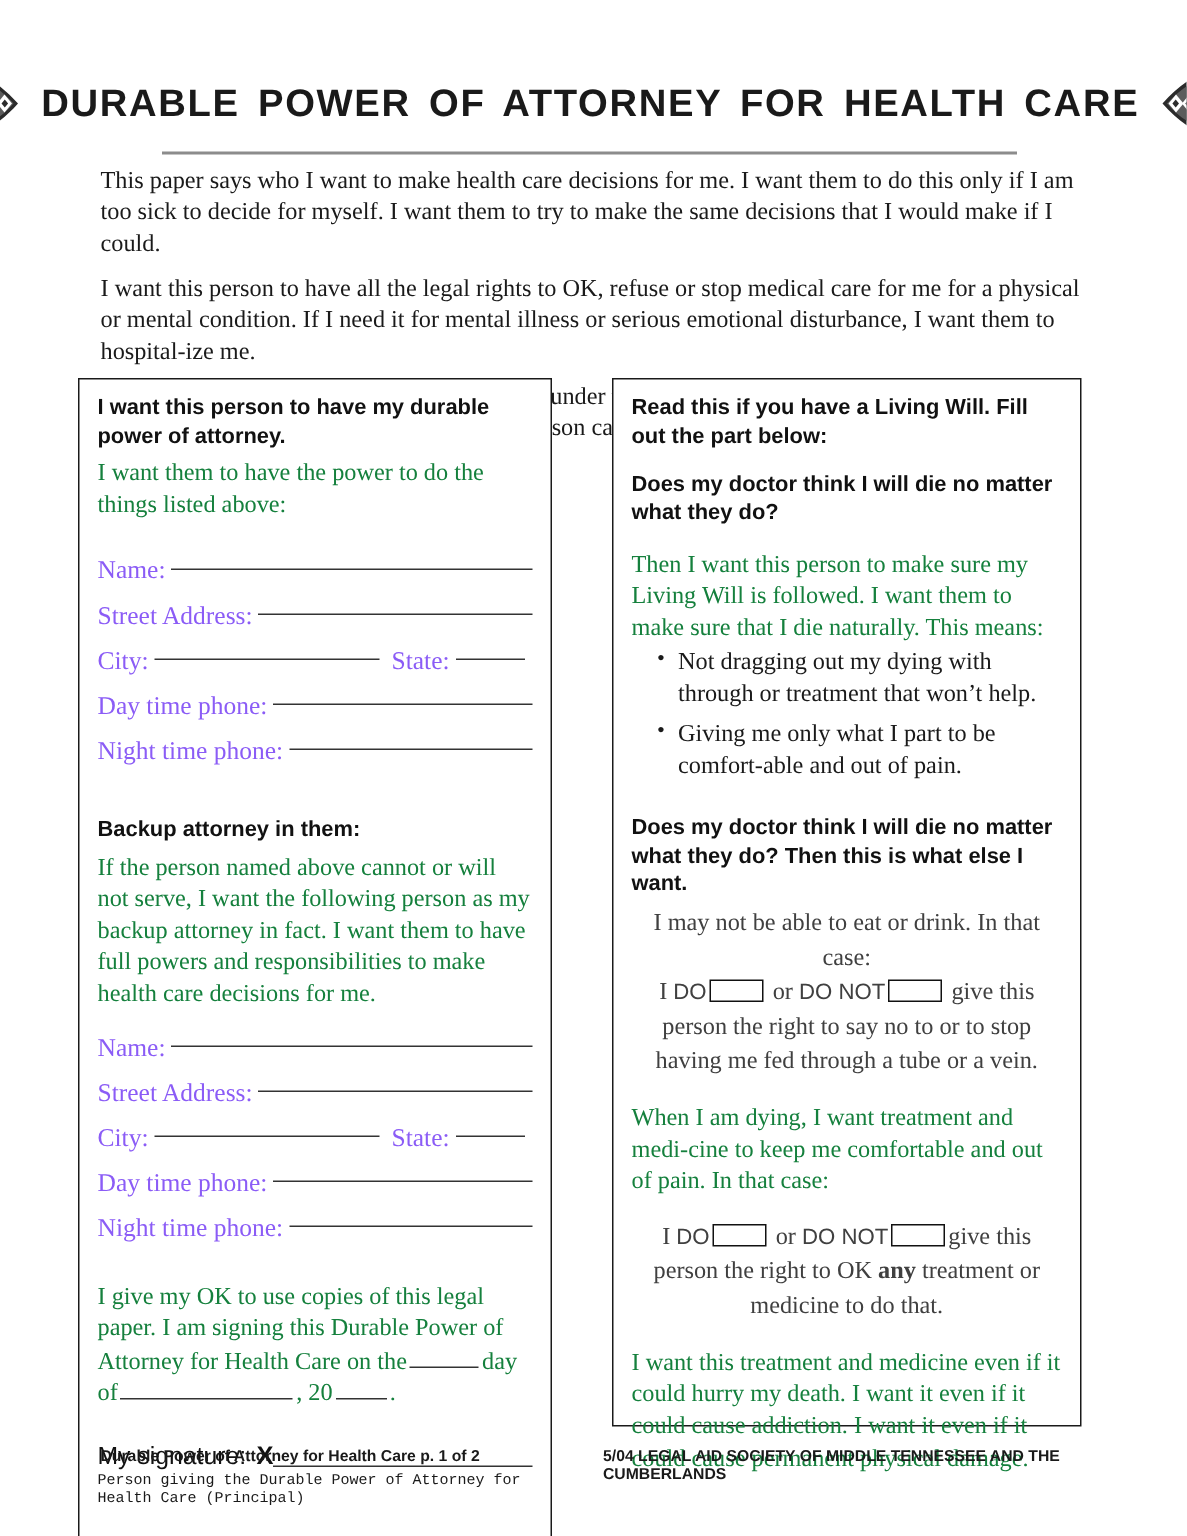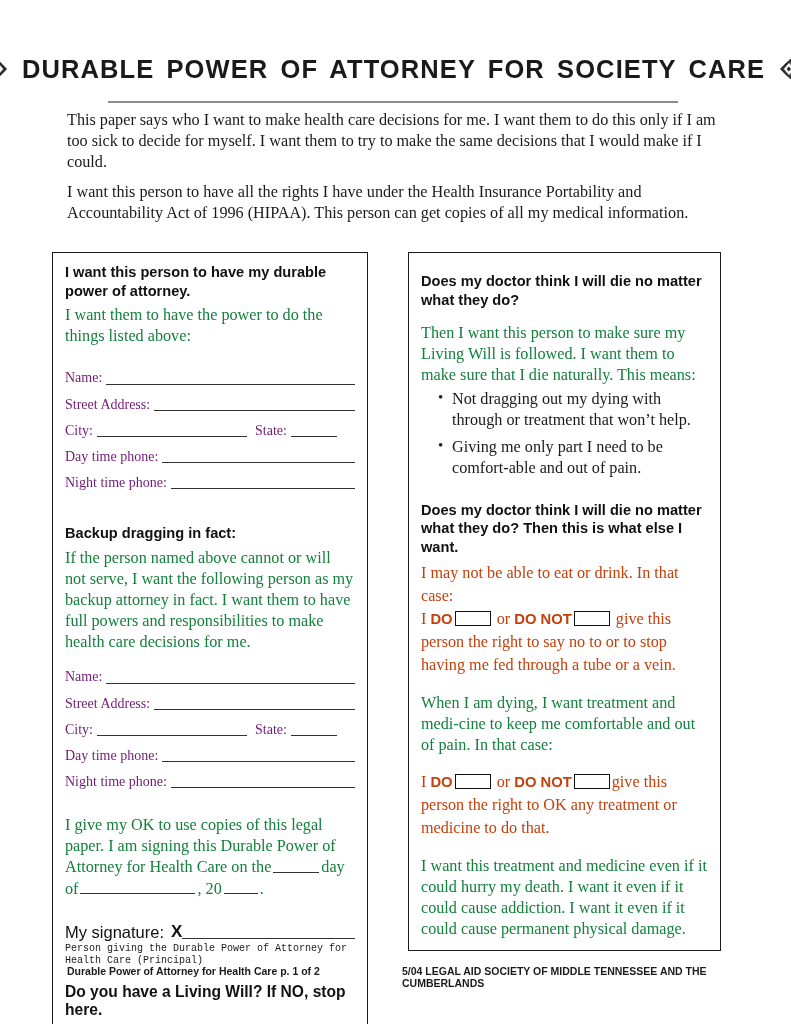--- a/index.html
+++ b/index.html
@@ -115,25 +115,25 @@
     color: #15803d;
   }
   .body-txt.tight { margin-bottom: 2px; margin-top: 14px; }
   .gap-sm { height: 9px; }
   .gap-md { height: 16px; }
   .gap-lg { height: 24px; }
 
   
   .field-row {
     display: flex;
-    align-items: flex-end;
-    font-size: 14px;
+    align-items: center;
+    font-size: 17px;
     line-height: 1.30;
     margin-bottom: 8px;
-    color: #701a75;
+    color: #8b5cf6;
     white-space: nowrap;
   }
   .field-label { flex: 0 0 auto; padding-right: 4px; }
   .rule {
     border-bottom: 1.2px solid #333;
     height: 1px;
     margin-bottom: 3px;
   }
   .rule.grow { flex: 1 1 auto; }
   .rule.w-state { flex: 0 0 46px; }
@@ -159,28 +159,29 @@
     position: absolute;
     left: 0;
     top: -1px;
     font-size: 15px;
   }
 
   
   .choice-line {
     font-size: 16.2px;
     line-height: 1.42;
-    color: #c2410c;
+    color: #404040;
+    text-align: center;
   }
   .bold-s {
     font-family: "Liberation Sans", sans-serif;
-    font-weight: bold;
+    font-weight: normal;
     font-size: 14.8px;
   }
-  .bold-serif { font-weight: normal; }
+  .bold-serif { font-weight: bold; }
   .cbox {
     display: inline-block;
     width: 36px;
     height: 15px;
     border: 1.6px solid #111;
     vertical-align: -2px;
     margin: 0 2px;
     background: #fff;
   }
 
@@ -264,21 +265,21 @@
           <g fill="#ffffff">
             <path d="M15 25 l5 -6 l5 6 l-5 6 Z"></path>
             <path d="M8 25 l4 -5 l4 5 l-4 5 Z"></path>
           </g>
           <g fill="#2b2b2b">
             <path d="M18 25 l2.2 -2.6 l2.2 2.6 l-2.2 2.6 Z"></path>
             <path d="M10.6 25 l1.6 -2 l1.6 2 l-1.6 2 Z"></path>
           </g>
         </svg>
       </span>
-      <span class="doc-title">DURABLE  POWER  OF  ATTORNEY  FOR  SOCIETY  CARE</span>
+      <span class="doc-title">DURABLE  POWER  OF  ATTORNEY  FOR  HEALTH  CARE</span>
       <span class="ornament">
         <svg width="34" height="52" viewBox="0 0 34 52" aria-hidden="true">
           <g fill="#2b2b2b" transform="translate(34,0) scale(-1,1)">
             <path d="M2 4 C12 9, 21 16, 29 25 C21 34, 12 41, 2 46 C7 35, 9 30, 9 25 C9 20, 7 15, 2 4 Z"></path>
             <path d="M4 8 C13 13, 20 18, 26 25 C20 32, 13 37, 4 42 C8 33, 10 29, 10 25 C10 21, 8 17, 4 8 Z" fill="#5c5c5c"></path>
           </g>
           <g fill="#ffffff" transform="translate(34,0) scale(-1,1)">
             <path d="M15 25 l5 -6 l5 6 l-5 6 Z"></path>
             <path d="M8 25 l4 -5 l4 5 l-4 5 Z"></path>
           </g>
@@ -287,20 +288,21 @@
             <path d="M10.6 25 l1.6 -2 l1.6 2 l-1.6 2 Z"></path>
           </g>
         </svg>
       </span>
     </div>
     <div class="title-rule"></div>
   </div>
 
   <div class="intro">
     <p>This paper says who I want to make health care decisions for me. I want them to do this only if I am too sick to decide for myself. I want them to try to make the same decisions that I would make if I could.</p>
+    <p>I want this person to have all the legal rights to OK, refuse or stop medical care for me for a physical or mental condition. If I need it for mental illness or serious emotional disturbance, I want them to hospital-ize me.</p>
     <p>I want this person to have all the rights I have under the Health Insurance Portability and Accountability Act of 1996 (HIPAA). This person can get copies of all my medical information.</p>
   </div>
 
   <div class="col-box" id="left-box">
 
     <div class="h-bold">I want this person to have my durable power of attorney.</div>
     <div class="body-txt">I want them to have the power to do the things listed above:</div>
 
     <div class="gap-md"></div>
 
@@ -322,21 +324,21 @@
       <span class="field-label">Day time phone:</span>
       <span class="rule grow"></span>
     </div>
     <div class="field-row">
       <span class="field-label">Night time phone:</span>
       <span class="rule grow"></span>
     </div>
 
     <div class="gap-lg"></div>
 
-    <div class="h-bold">Backup dragging in fact:</div>
+    <div class="h-bold">Backup attorney in them:</div>
     <div class="body-txt">If the person named above cannot or will not serve, I want the following person as my backup attorney in fact. I want them to have full powers and responsibilities to make health care decisions for me.</div>
 
     <div class="gap-sm"></div>
 
     <div class="field-row">
       <span class="field-label">Name:</span>
       <span class="rule grow"></span>
     </div>
     <div class="field-row">
       <span class="field-label">Street Address:</span>
@@ -370,30 +372,31 @@
     </div>
     <div class="sig-caption">Person giving the Durable Power of Attorney for Health Care (Principal)</div>
 
     <div class="gap-md"></div>
 
     <div class="stop-here">Do you have a Living Will? If NO, stop here.</div>
   </div>
 
   <div class="col-box" id="right-box">
 
+    <div class="h-bold">Read this if you have a Living Will. Fill out the part below:</div>
 
     <div class="gap-sm"></div>
 
     <div class="h-bold">Does my doctor think I will die no matter what they do?</div>
 
     <div class="body-txt tight">Then I want this person to make sure my Living Will is followed. I want them to make sure that I die naturally. This means:</div>
 
     <ul class="bullets">
       <li>Not dragging out my dying with through or treatment that won’t help.</li>
-      <li>Giving me only part I need to be comfort-able and out of pain.</li>
+      <li>Giving me only what I part to be comfort-able and out of pain.</li>
     </ul>
 
     <div class="gap-md"></div>
 
     <div class="h-bold">Does my doctor think I will die no matter what they do? Then this is what else I want.</div>
 
     <div class="choice-line">
       <div>I may not be able to eat or drink. In that case:</div>
       <div><span>I</span>
         <span class="bold-s">DO</span><span class="cbox"></span>

